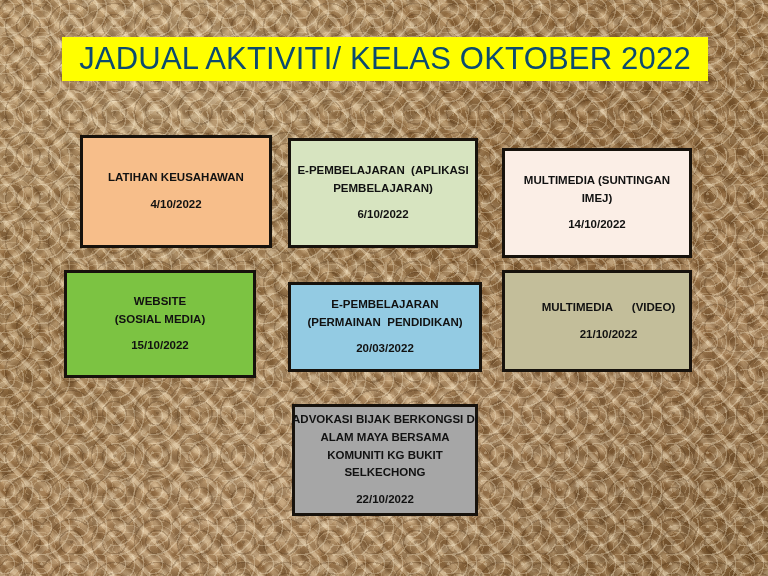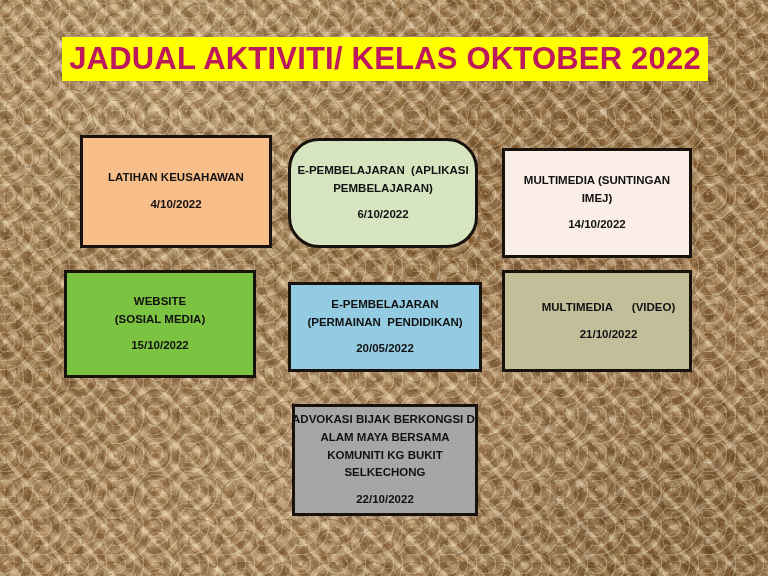--- a/index.html
+++ b/index.html
@@ -72,24 +72,24 @@
     top: 37px;
     width: 646px;
     height: 44px;
     background: #FFFF00;
     display: flex;
     align-items: center;
     justify-content: center;
   }
   #title-banner .title-text {
     font-family: "Liberation Sans", sans-serif;
-    font-weight: bold;
+    font-weight: normal;
     font-size: 31px;
     letter-spacing: 0.2px;
-    color: #be185d;
+    color: #0c4a6e;
     white-space: nowrap;
   }
 
   
   .box {
     position: absolute;
     border: 3px solid #17120c;
     box-sizing: border-box;
     display: flex;
     flex-direction: column;
@@ -101,21 +101,21 @@
     font-size: 11.5px;
     line-height: 1.55;
   }
   .box .line { white-space: pre; }
   .box .bold { font-weight: bold; }
   .box .date { margin-top: 9px; }
   .box-inner { padding: 0 7px; }
 
   
   #box-latihan        { left: 80px;  top: 135px; width: 192px; height: 113px; background: #F7BE8A; }
-  #box-epembelajaran-aplikasi { left: 288px; top: 138px; width: 190px; height: 110px; background: #D7E4C0; border-radius: 31px; }
+  #box-epembelajaran-aplikasi { left: 288px; top: 138px; width: 190px; height: 110px; background: #D7E4C0; }
   #box-multimedia-imej{ left: 502px; top: 138px; width: 190px; height: 110px; background: #FBEEE6; margin-top: 10px; }
 
   #box-website        { left: 64px;  top: 270px; width: 192px; height: 108px; background: #7CC342; }
   #box-epembelajaran-permainan { left: 288px; top: 282px; width: 194px; height: 90px;  background: #93CBE3; }
   #box-multimedia-video { left: 502px; top: 270px; width: 190px; height: 102px; background: #C3BE9A; padding-left: 23px; }
 
   #box-advokasi       { left: 292px; top: 404px; width: 186px; height: 112px; background: #A6A6A6; }
 
   
   #connector-line {
@@ -169,21 +169,21 @@
       <div class="line bold">WEBSITE</div>
       <div class="line bold">(SOSIAL MEDIA)</div>
       <div class="line date bold">15/10/2022</div>
     </div>
   </div>
 
   <div class="box" id="box-epembelajaran-permainan">
     <div class="box-inner">
       <div class="line bold">E-PEMBELAJARAN</div>
       <div class="line bold">(PERMAINAN  PENDIDIKAN)</div>
-      <div class="line date bold">20/05/2022</div>
+      <div class="line date bold">20/03/2022</div>
     </div>
   </div>
 
   <div class="box" id="box-multimedia-video">
     <div class="box-inner">
       <div class="line bold">MULTIMEDIA      (VIDEO)</div>
       <div class="line date bold">21/10/2022</div>
     </div>
   </div>
 

